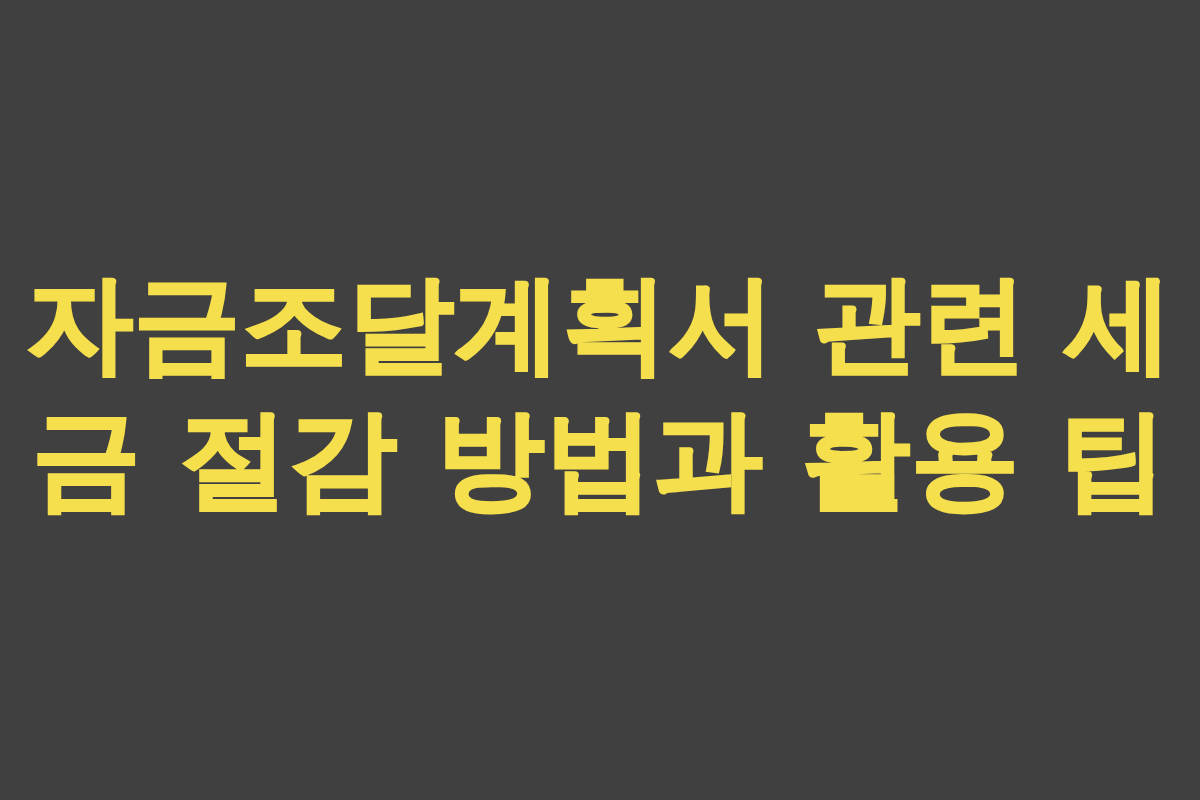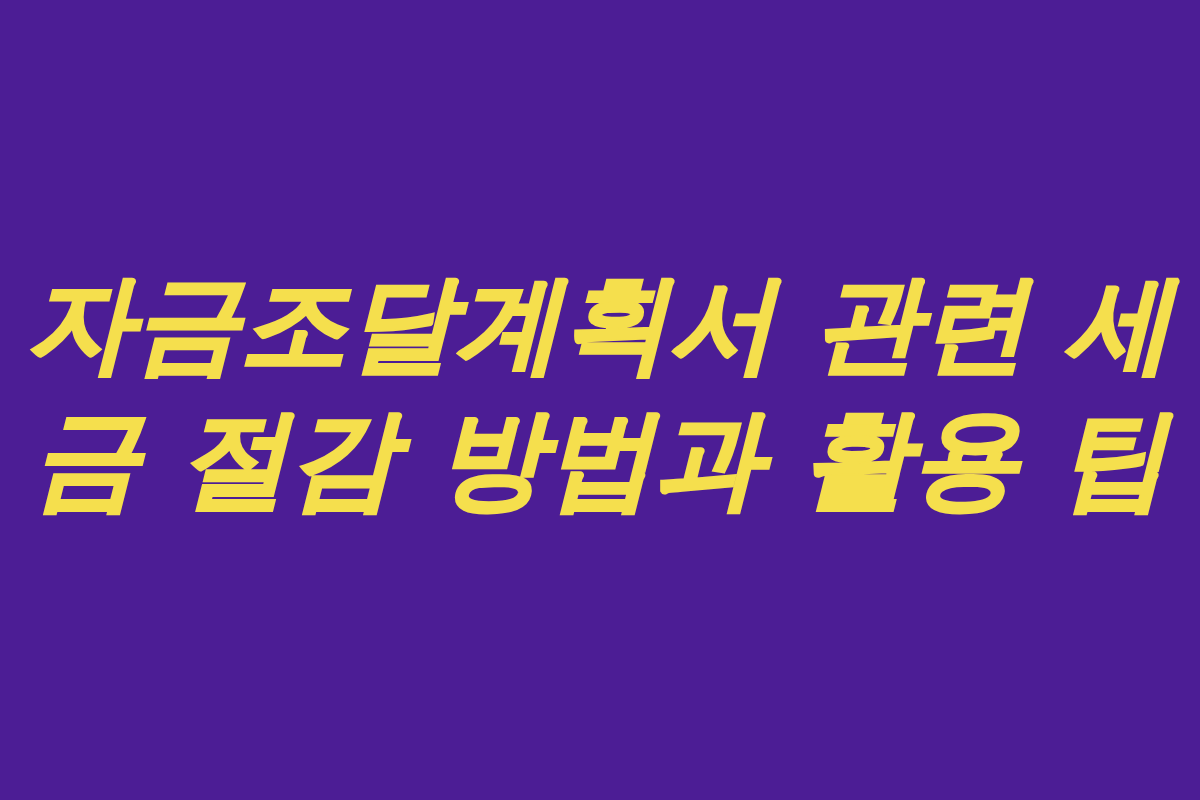--- a/index.html
+++ b/index.html
@@ -57,21 +57,21 @@
     font-size: 106px;
   }
 
   .title-line-2 {
     font-size: 108px;
   }
 </style>
 </head>
 <body>
 
-<div class="banner" style="background-color: #4c1d95; font-style: italic;">
+<div class="banner" style="background-color: #404040;">
 
   <div class="title-block">
 
     <span class="title-line title-line-1" style="color: rgb(245, 223, 77); -webkit-text-stroke-color: rgb(245, 223, 77);">자금조달계획서 관련 세</span>
 
     <span class="title-line title-line-2" style="color: rgb(245, 223, 77); -webkit-text-stroke-color: rgb(245, 223, 77);">금 절감 방법과 활용 팁</span>
 
   </div>
 
 </div>

